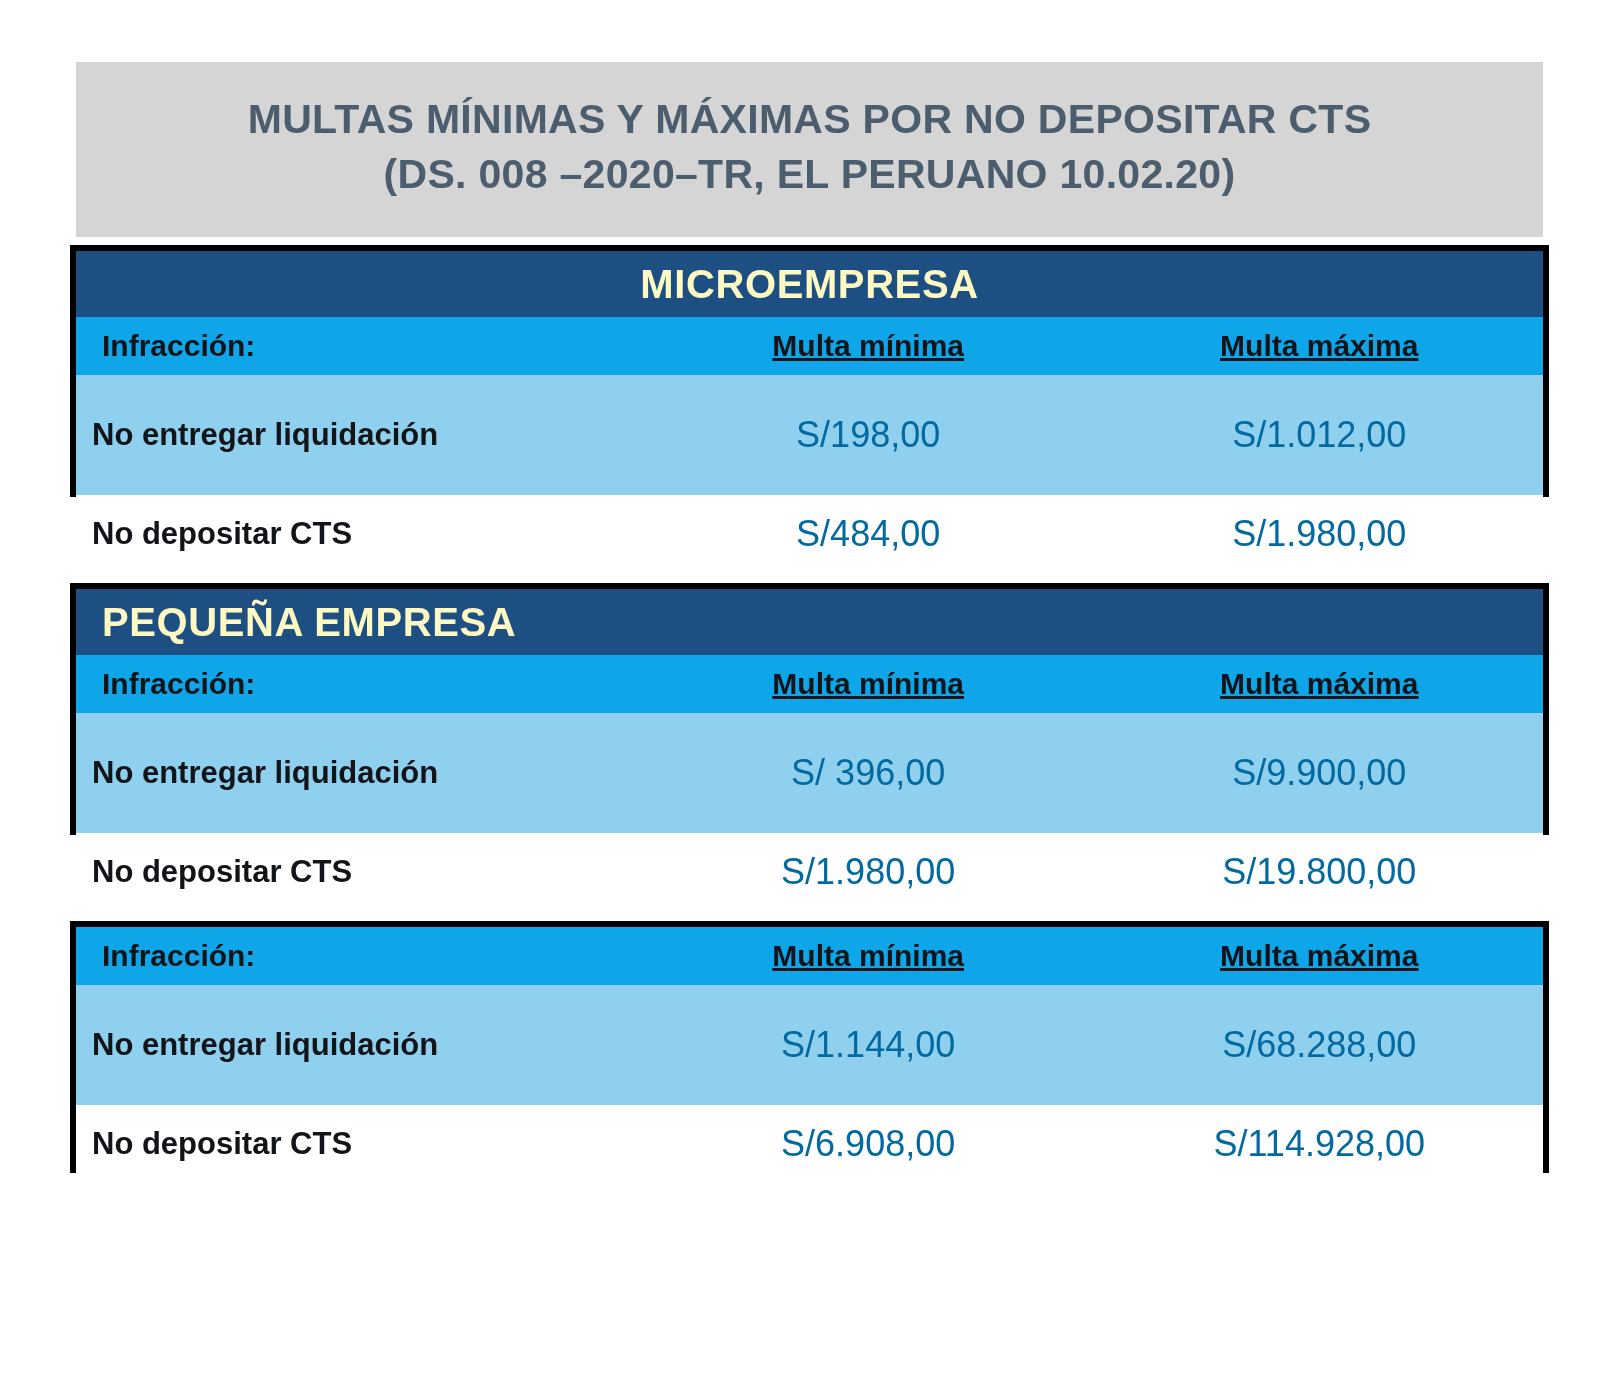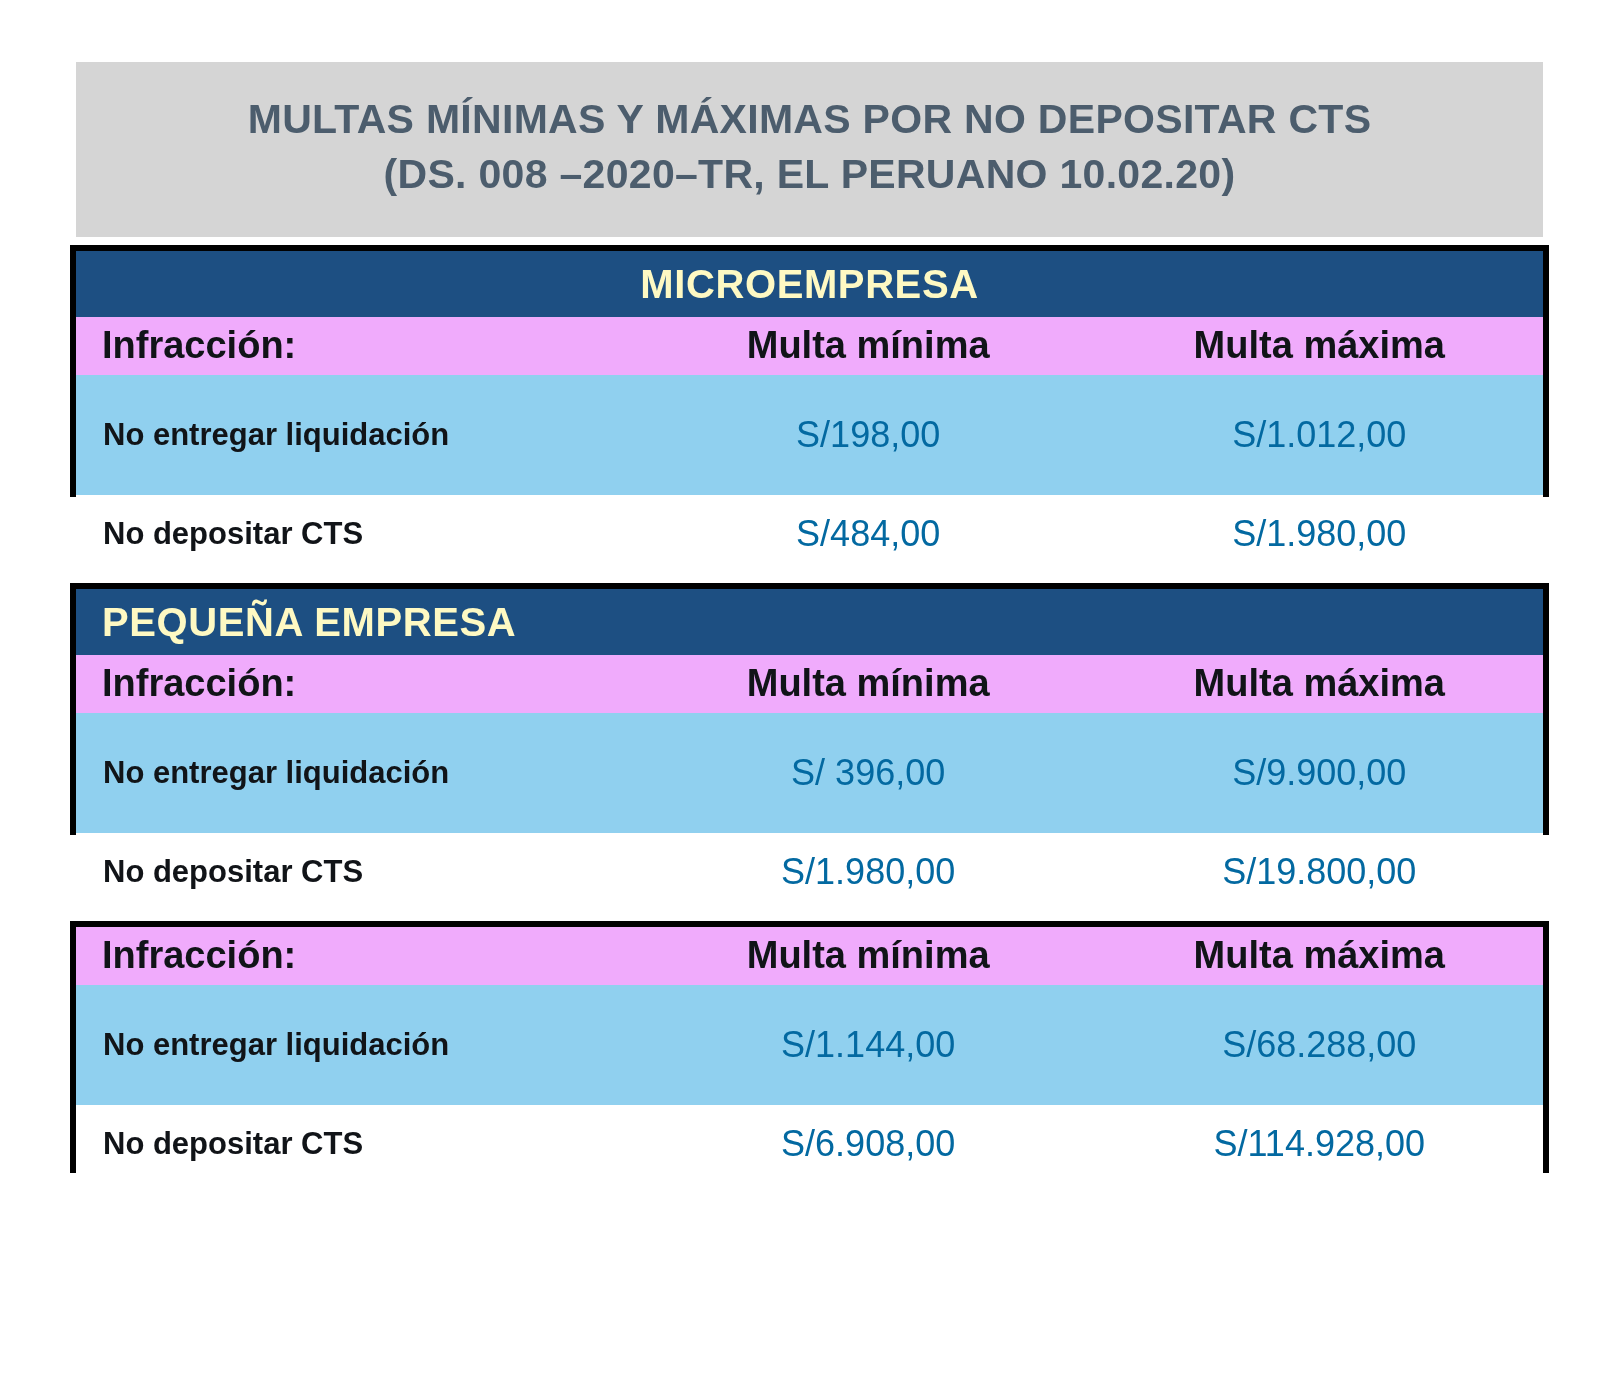--- a/index.html
+++ b/index.html
@@ -84,43 +84,43 @@
   table.grid {
     width: 100%;
     border-collapse: collapse;
     table-layout: fixed;
   }
   table.grid col.c1 { width: 38.5%; }
   table.grid col.c2 { width: 31%; }
   table.grid col.c3 { width: 30.5%; }
 
   tr.head td {
-    background: #f0abfc;
-    font-size: 38px;
+    background: #0ea5e9;
+    font-size: 30px;
     font-weight: bold;
     color: #111418;
     height: 56px;
     vertical-align: middle;
   }
   tr.head td.l { padding-left: 26px; text-align: left; }
-  tr.head td.c { text-align: center; }
+  tr.head td.c { text-align: center; text-decoration: underline; }
 
   tr.r1 td {
     background: #90d0ef;
     height: 118px;
     vertical-align: middle;
   }
   tr.r2 td {
     background: #ffffff;
     height: 76px;
     vertical-align: middle;
   }
 
   td.label {
-    padding-left: 27px;
+    padding-left: 16px;
     text-align: left;
     font-size: 31px;
     font-weight: bold;
     color: #111418;
     line-height: 1.42;
   }
   td.value {
     text-align: center;
     font-size: 36px;
     font-weight: normal;

